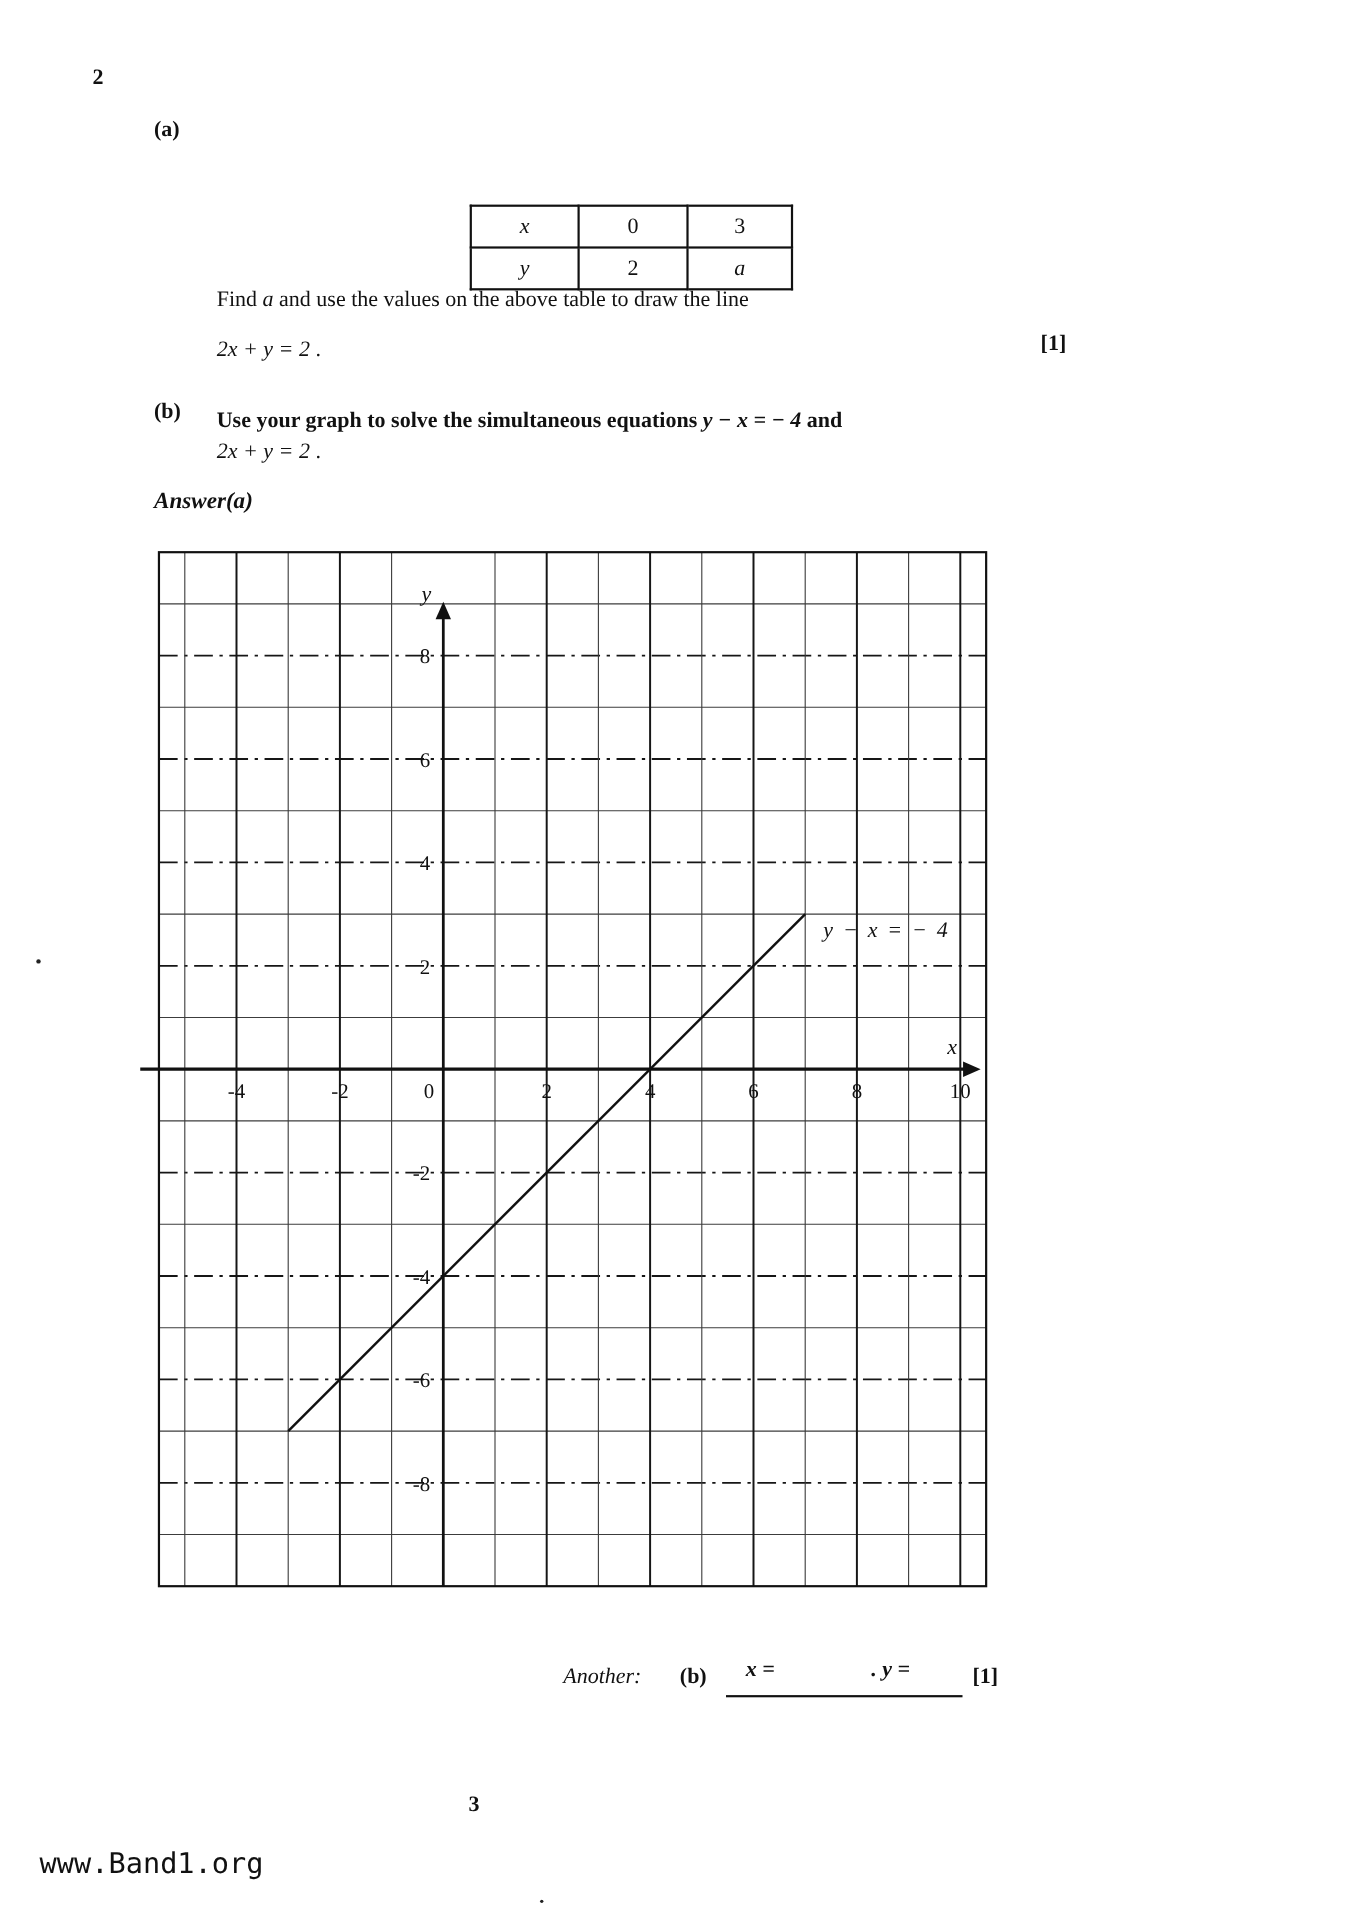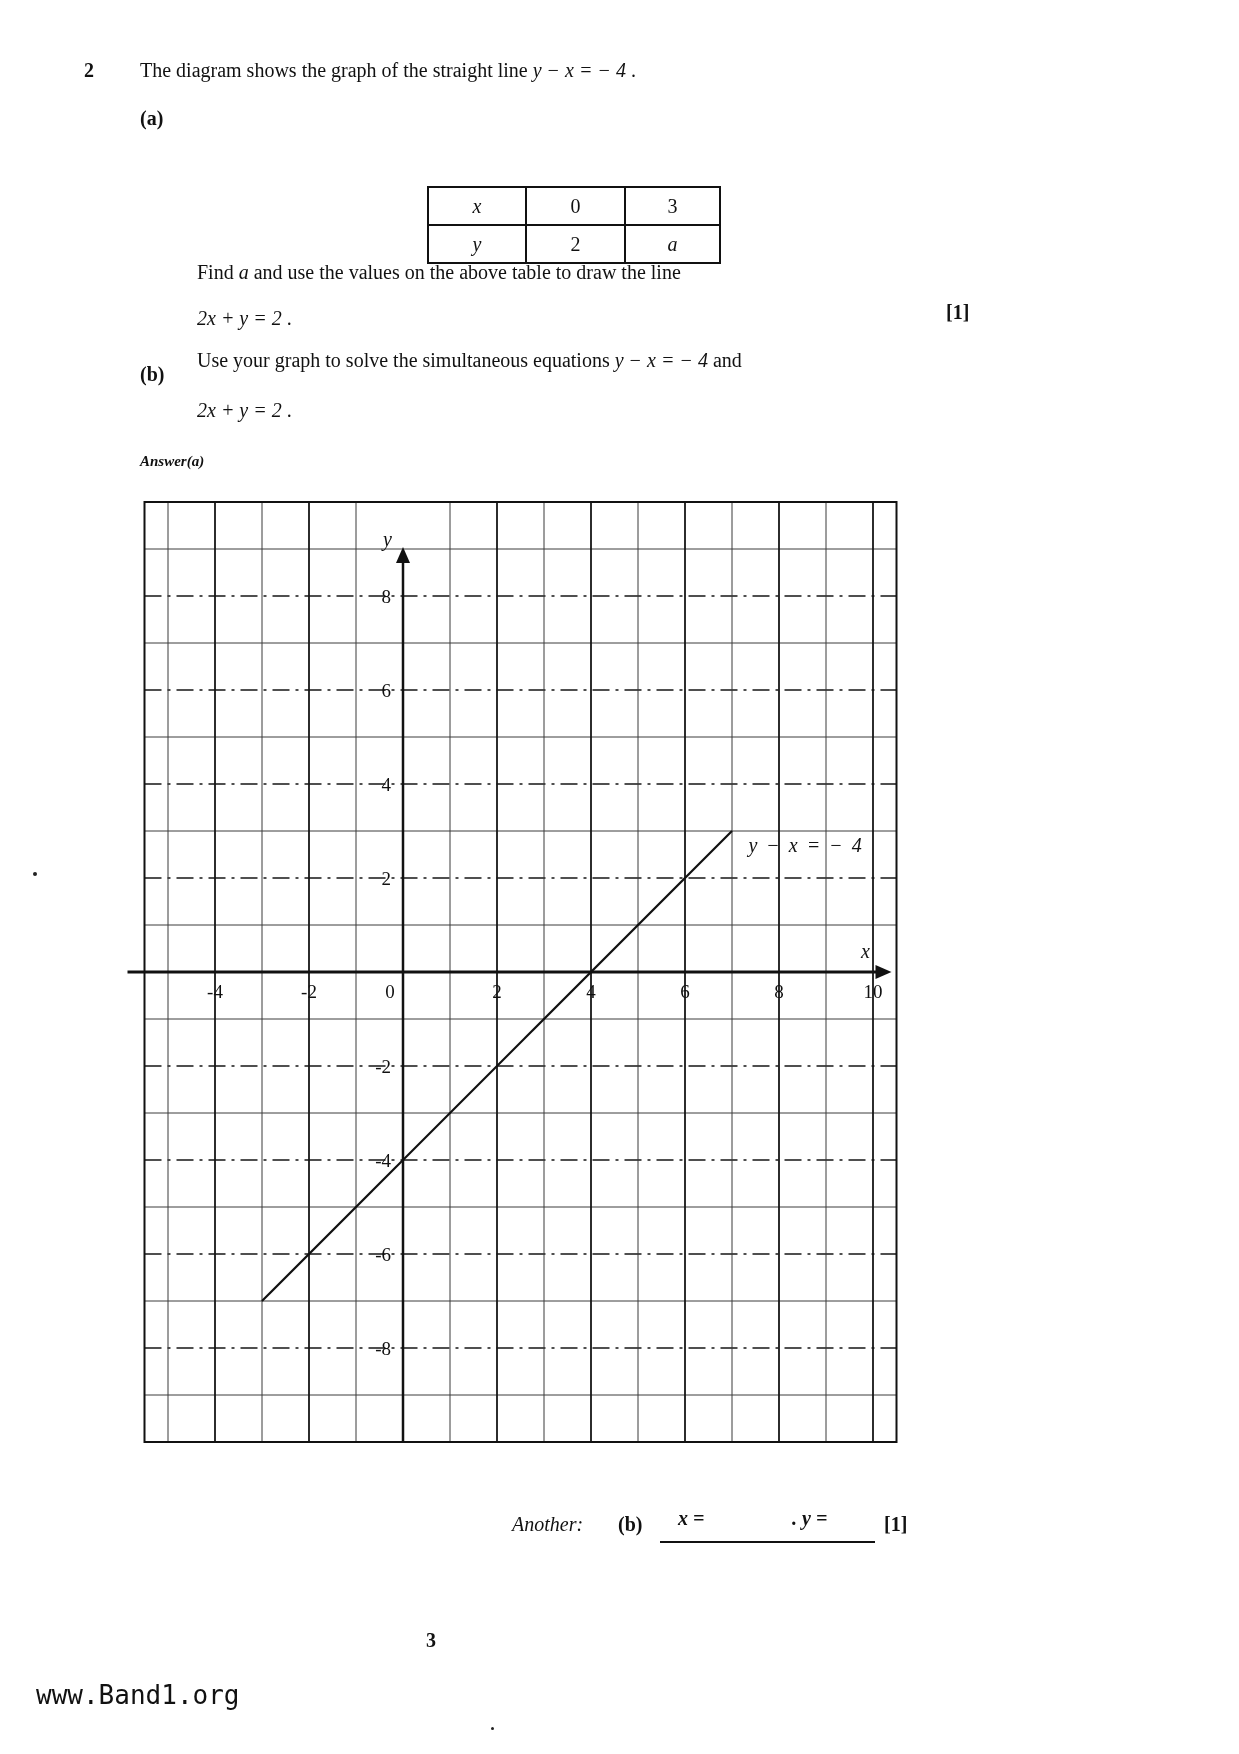--- a/index.html
+++ b/index.html
@@ -35,21 +35,20 @@
   .noise-dot{background:#222;border-radius:50%;}
   .mono{font-family:"DejaVu Sans Mono", monospace;}
   svg text{font-family:"Liberation Serif", serif;fill:#111;}
 </style>
 </head>
 <body>
 
 <div id="page">
 
   <div class="abs txt bold" style="left:84px;top:58px;">2</div>
-  <div class="abs txt" style="left:140px;top:58px;"><span>The diagram shows the graph of the straight line  </span><span class="math">y − x = − 4</span><span> .</span></div>
 
   <div class="abs txt bold" style="left:140px;top:106px;">(a)</div>
 
   <table class="vals abs" style="left:427px;top:186px;">
     <tbody>
         <tr>
       <td class="c0 it">x</td>
       <td class="c1">0</td>
       <td class="c2">3</td>
     </tr>
@@ -59,24 +58,24 @@
       <td class="c2 it">a</td>
     </tr>
   </tbody>
     </table>
 
   <div class="abs txt" style="left:197px;top:260px;"><span>Find </span><span class="math">a</span><span> and use the values on the above table to draw the line</span></div>
   <div class="abs txt" style="left:197px;top:306px;"><span class="math">2x + y = 2</span><span> .</span></div>
   <div class="abs txt bold" style="left:946px;top:300px;">[1]</div>
 
   <div class="abs txt bold" style="left:140px;top:362px;">(b)</div>
-  <div class="abs txt" style="left:197px;top:348px;"><span>Use your graph to solve the simultaneous equations  </span><span class="math">y − x = − 4</span><span>  and</span></div>
+  <div class="abs txt" style="left:197px;top:370px;font-weight:bold;"><span>Use your graph to solve the simultaneous equations  </span><span class="math">y − x = − 4</span><span>  and</span></div>
   <div class="abs txt" style="left:197px;top:398px;"><span class="math">2x + y = 2</span><span> .</span></div>
 
-  <div class="abs txt bold math" style="left:140px;top:442px;font-size:15px;margin-top:10px;">Answer(a)</div>
+  <div class="abs txt bold math" style="left:140px;top:442px;font-size:21px;">Answer(a)</div>
 
   <svg id="chart" class="abs" style="left:120px;top:488px;" width="806" height="972" viewBox="120 488 806 972">
       <line x1="144.5" y1="1395" x2="896.5" y2="1395" stroke="#3c3c3c" stroke-width="1"></line>
       <line x1="144.5" y1="1348" x2="896.5" y2="1348" stroke="#161616" stroke-width="1.6" stroke-dasharray="17 6 3 6"></line>
       <line x1="144.5" y1="1301" x2="896.5" y2="1301" stroke="#3c3c3c" stroke-width="1"></line>
       <line x1="144.5" y1="1254" x2="896.5" y2="1254" stroke="#161616" stroke-width="1.6" stroke-dasharray="17 6 3 6"></line>
       <line x1="144.5" y1="1207" x2="896.5" y2="1207" stroke="#3c3c3c" stroke-width="1"></line>
       <line x1="144.5" y1="1160" x2="896.5" y2="1160" stroke="#161616" stroke-width="1.6" stroke-dasharray="17 6 3 6"></line>
       <line x1="144.5" y1="1113" x2="896.5" y2="1113" stroke="#3c3c3c" stroke-width="1"></line>
       <line x1="144.5" y1="1066" x2="896.5" y2="1066" stroke="#161616" stroke-width="1.6" stroke-dasharray="17 6 3 6"></line>

